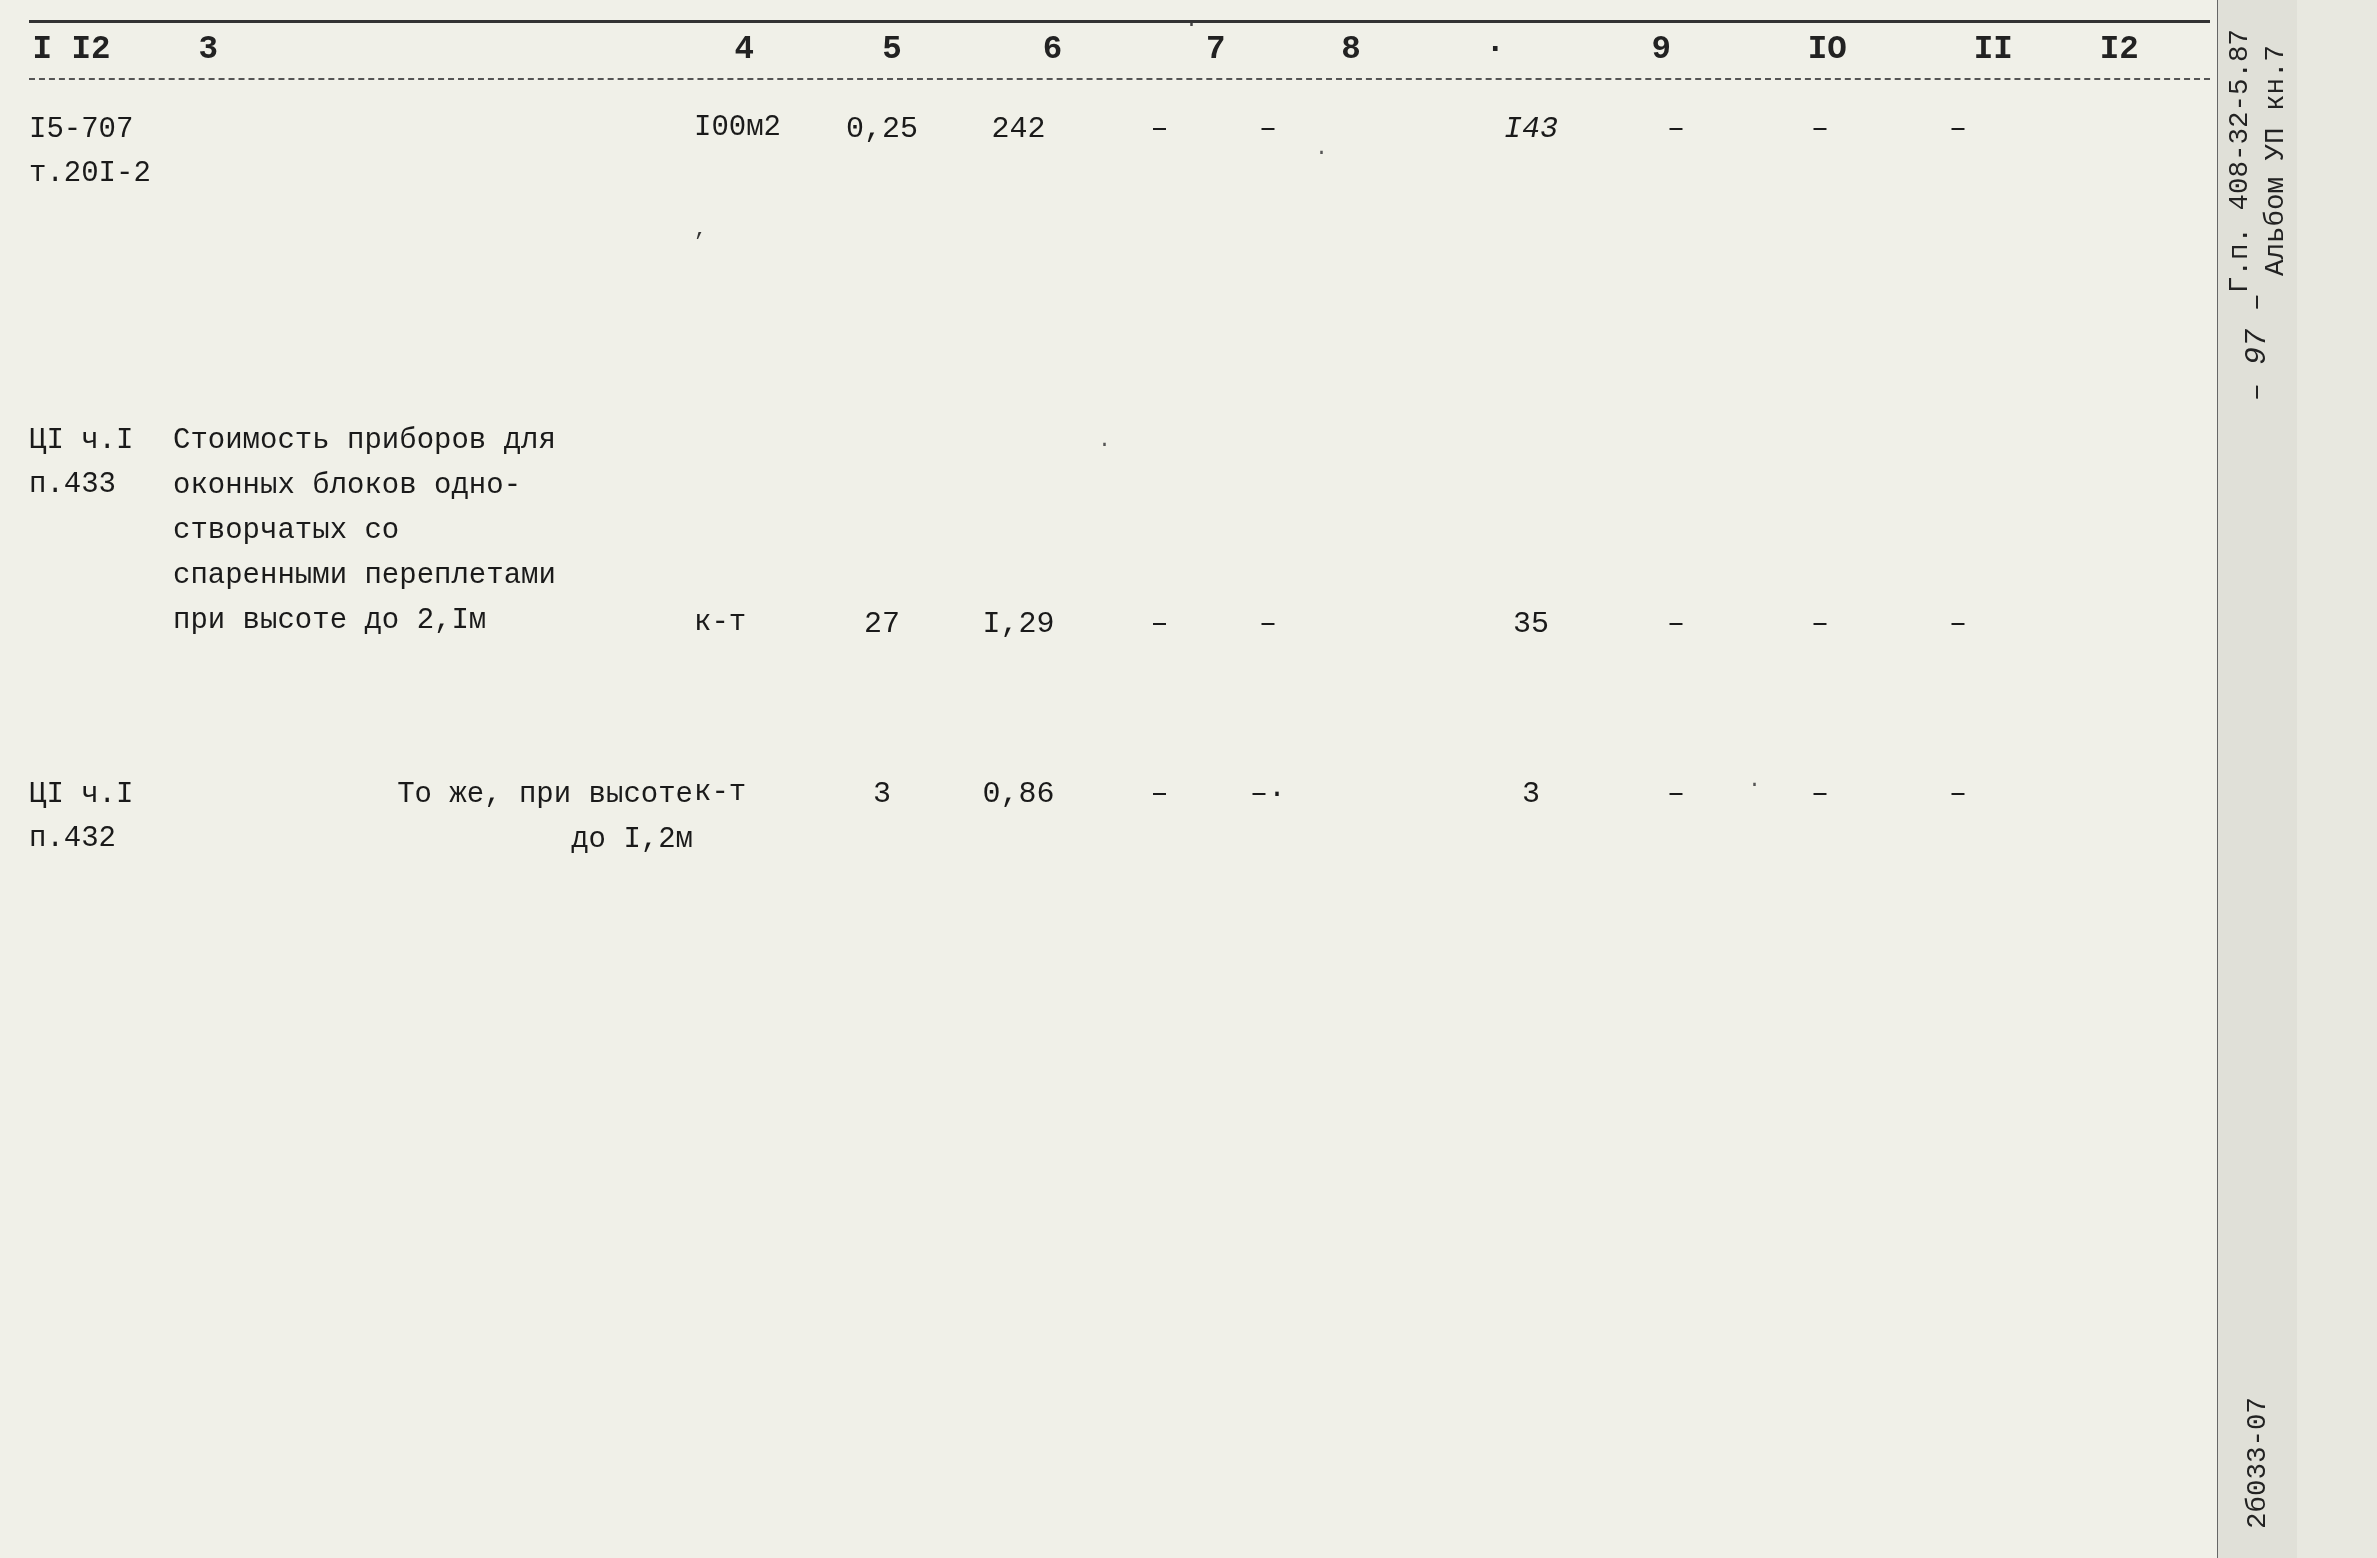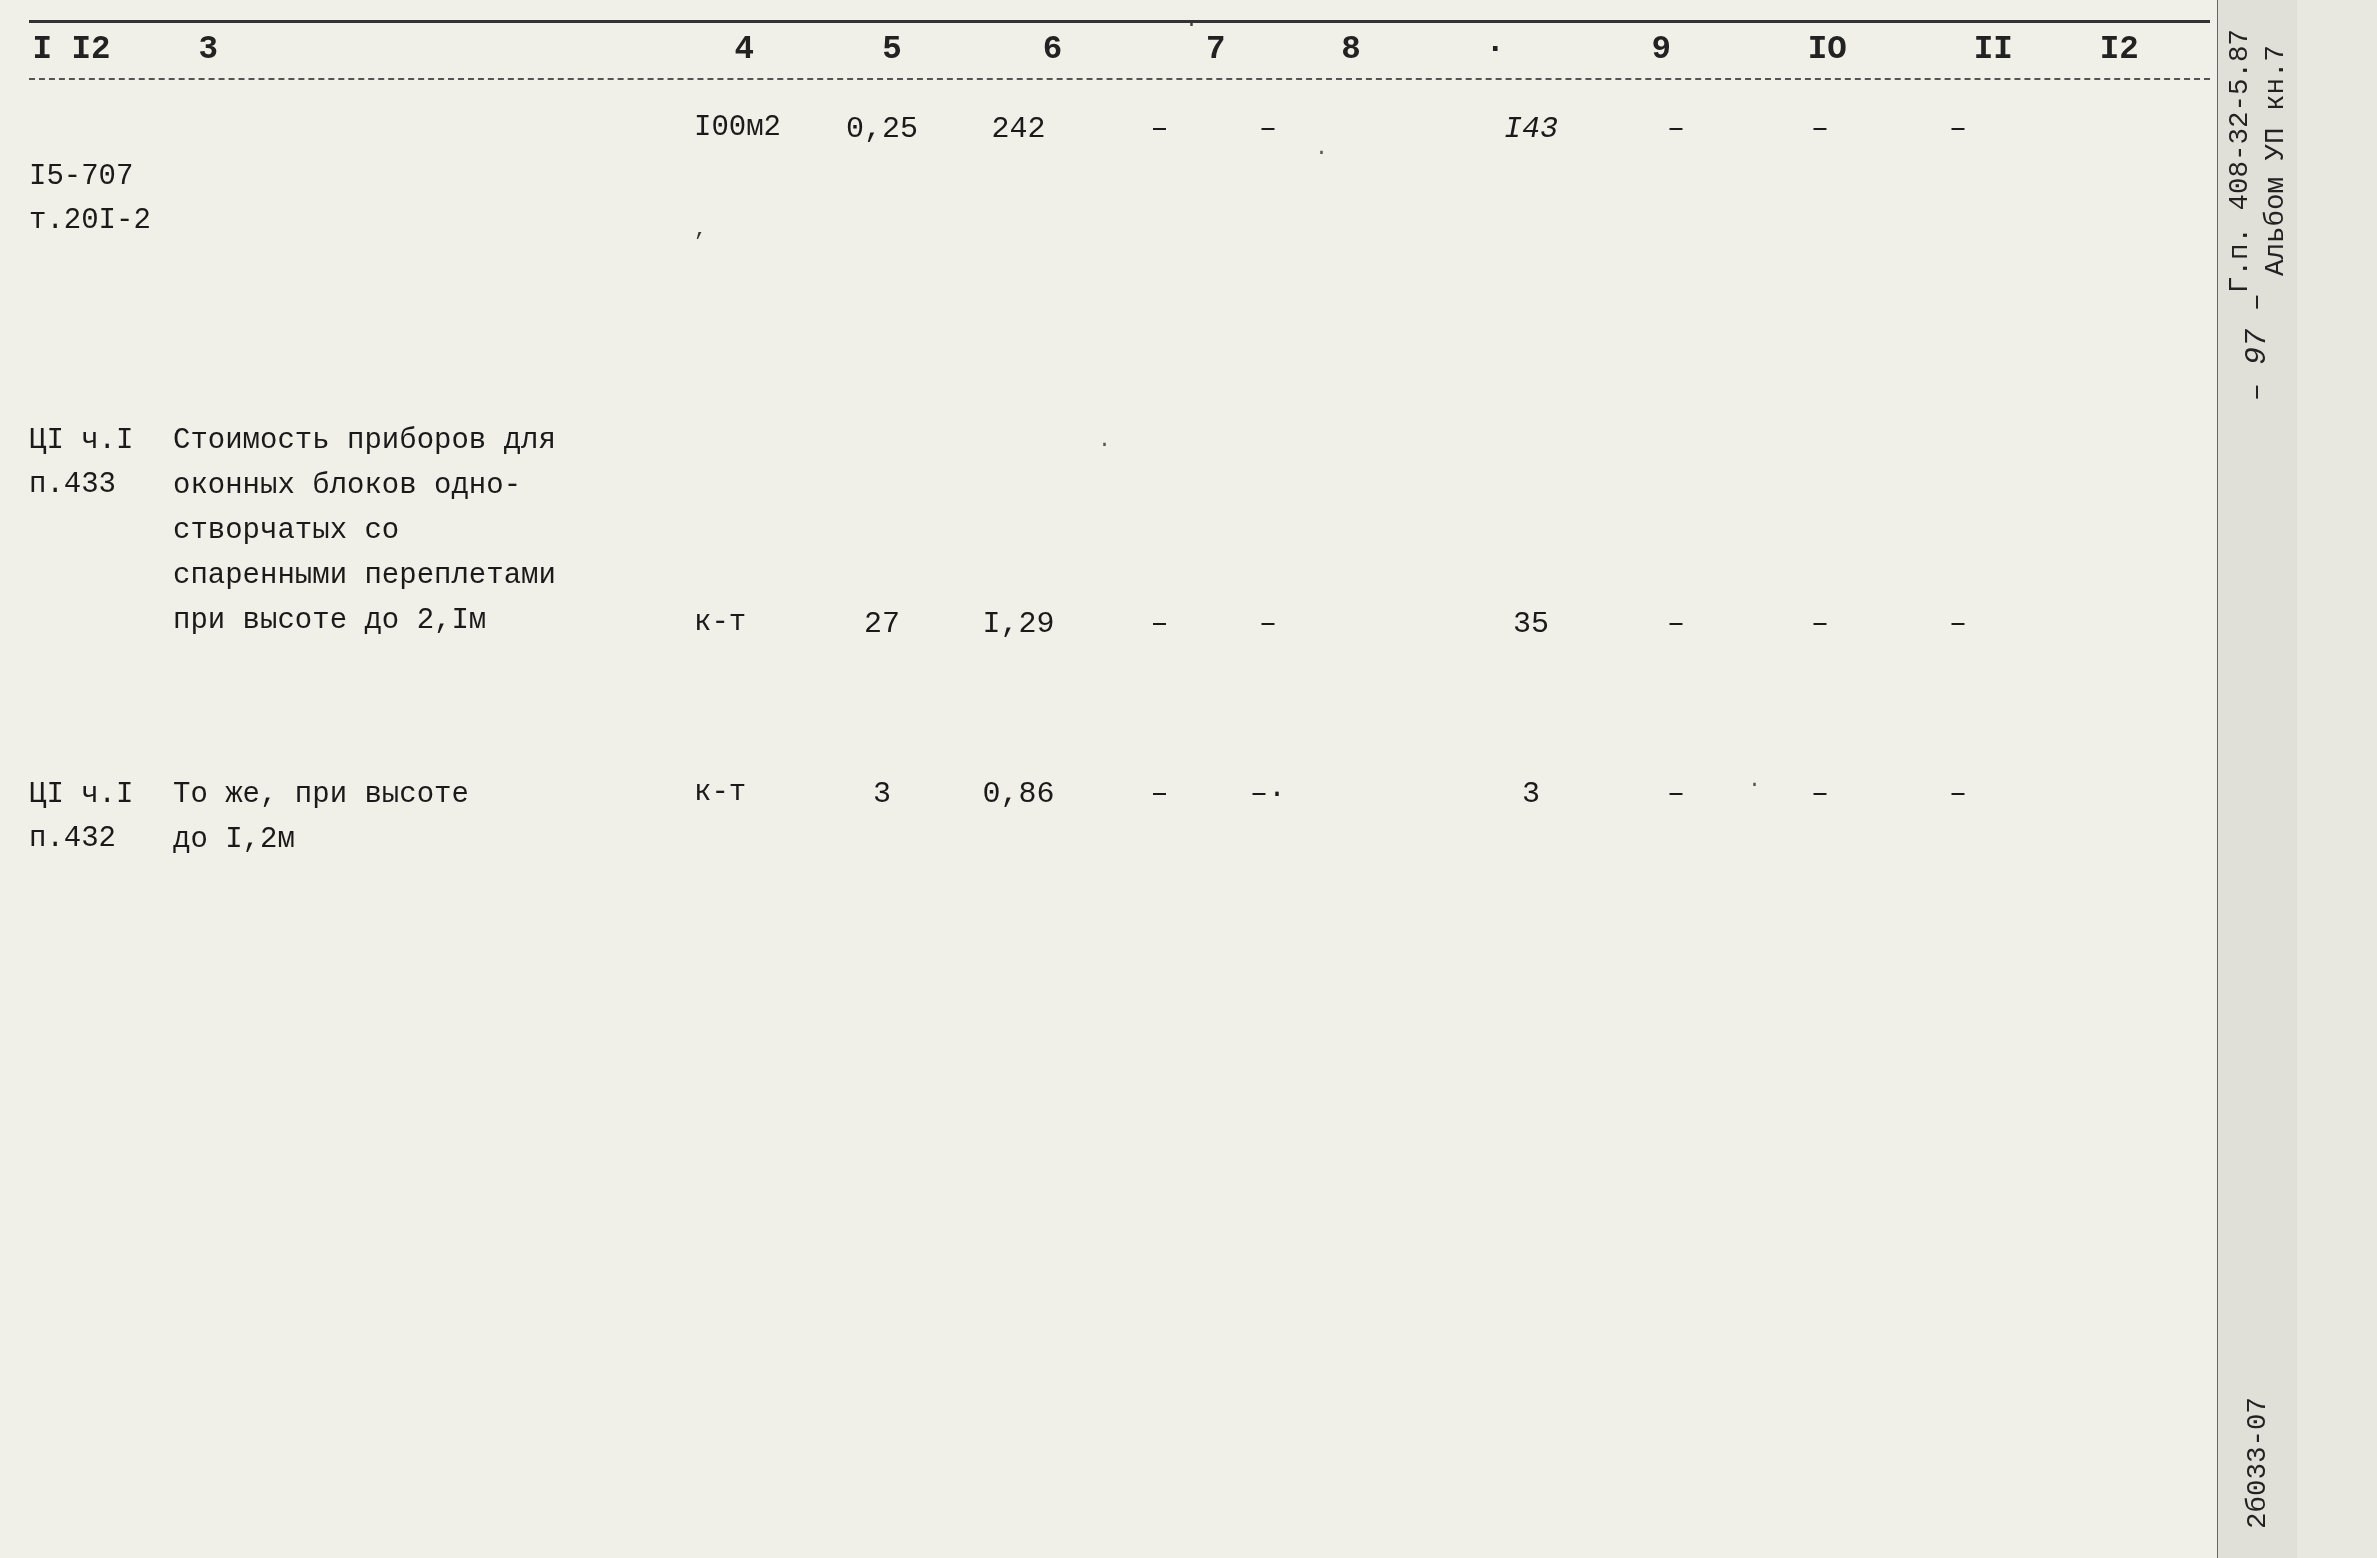--- a/index.html
+++ b/index.html
@@ -183,21 +183,21 @@
     <span class="header-col" style="width:144px; text-align:center;">·</span>
     <span class="header-col" style="width:144px; text-align:center;">9</span>
     <span class="header-col" style="width:144px; text-align:center;">IO</span>
     <span class="header-col" style="width:144px; text-align:center;">II</span>
     <span class="header-col" style="width:130px; text-align:left;">I2</span>
   </div>
 
   <div style="position:absolute; top:78px; left:29px; right:87px; border-top:2.2px dashed #555;"></div>
 
   <div class="row-1" style="position:absolute; top:101px; left:29px; right:87px; height:275px;">
-    <div class="cell cell-code" style="position:absolute; left:0; top:7.2px; white-space:pre;margin-top:47px;">I5-707
+    <div class="cell cell-code" style="position:absolute; left:0; top:7.2px; white-space:pre;">I5-707
 т.20I-2</div>
     <div class="cell cell-unit" style="position:absolute; left:665px; top:7.2px; font-size:29px;">I00м2</div>
     <div class="cell cell-qty" style="position:absolute; left:795px; top:7.2px;">0,25</div>
     <div class="cell cell-v5" style="position:absolute; left:910px; top:7.2px;">242</div>
     <div class="cell cell-v6" style="position:absolute; left:1069px; top:7.2px;">–</div>
     <div class="cell cell-v7" style="position:absolute; left:1192px; top:7.2px;">–</div>
     <div class="cell cell-v9" style="position:absolute; left:1430px; top:7.2px;font-style:italic;">I43</div>
     <div class="cell cell-v10" style="position:absolute; left:1575px; top:7.2px;">–</div>
     <div class="cell cell-v11" style="position:absolute; left:1719px; top:7.2px;">–</div>
     <div class="cell cell-v12" style="position:absolute; left:1864px; top:7.2px;">–</div>
@@ -220,21 +220,21 @@
     <div class="cell cell-v7" style="position:absolute; left:1192px; top:191px;">–</div>
     <div class="cell cell-v9" style="position:absolute; left:1430px; top:191px;">35</div>
     <div class="cell cell-v10" style="position:absolute; left:1575px; top:191px;">–</div>
     <div class="cell cell-v11" style="position:absolute; left:1719px; top:191px;">–</div>
     <div class="cell cell-v12" style="position:absolute; left:1864px; top:191px;">–</div>
   </div>
 
   <div style="position:absolute; top:766px; left:29px; right:87px; height:188px;">
     <div class="cell cell-code" style="position:absolute; left:0; top:7.2px; white-space:pre;">ЦI ч.I
 п.432</div>
-    <div class="cell cell-desc" style="position:absolute; left:144px; top:7.2px; width:520px; font-size:29px; line-height:1.55; white-space:pre-line;">То же, при высоте
+    <div class="cell cell-desc" style="position:absolute; left:144px; top:7.2px; width:520px; font-size:29px; line-height:1.55; white-space:pre-line;text-align:right;">То же, при высоте
 до I,2м</div>
     <div class="cell cell-unit" style="position:absolute; left:665px; top:7.2px; font-size:29px;">к-т</div>
     <div class="cell cell-qty" style="position:absolute; left:795px; top:7.2px;">3</div>
     <div class="cell cell-v5" style="position:absolute; left:910px; top:7.2px;">0,86</div>
     <div class="cell cell-v6" style="position:absolute; left:1069px; top:7.2px;">–</div>
     <div class="cell cell-v7" style="position:absolute; left:1192px; top:7.2px;">–·</div>
     <div class="cell cell-v9" style="position:absolute; left:1430px; top:7.2px;">3</div>
     <div class="cell cell-v10" style="position:absolute; left:1575px; top:7.2px;">–</div>
     <div class="cell cell-v11" style="position:absolute; left:1719px; top:7.2px;">–</div>
     <div class="cell cell-v12" style="position:absolute; left:1864px; top:7.2px;">–</div>

